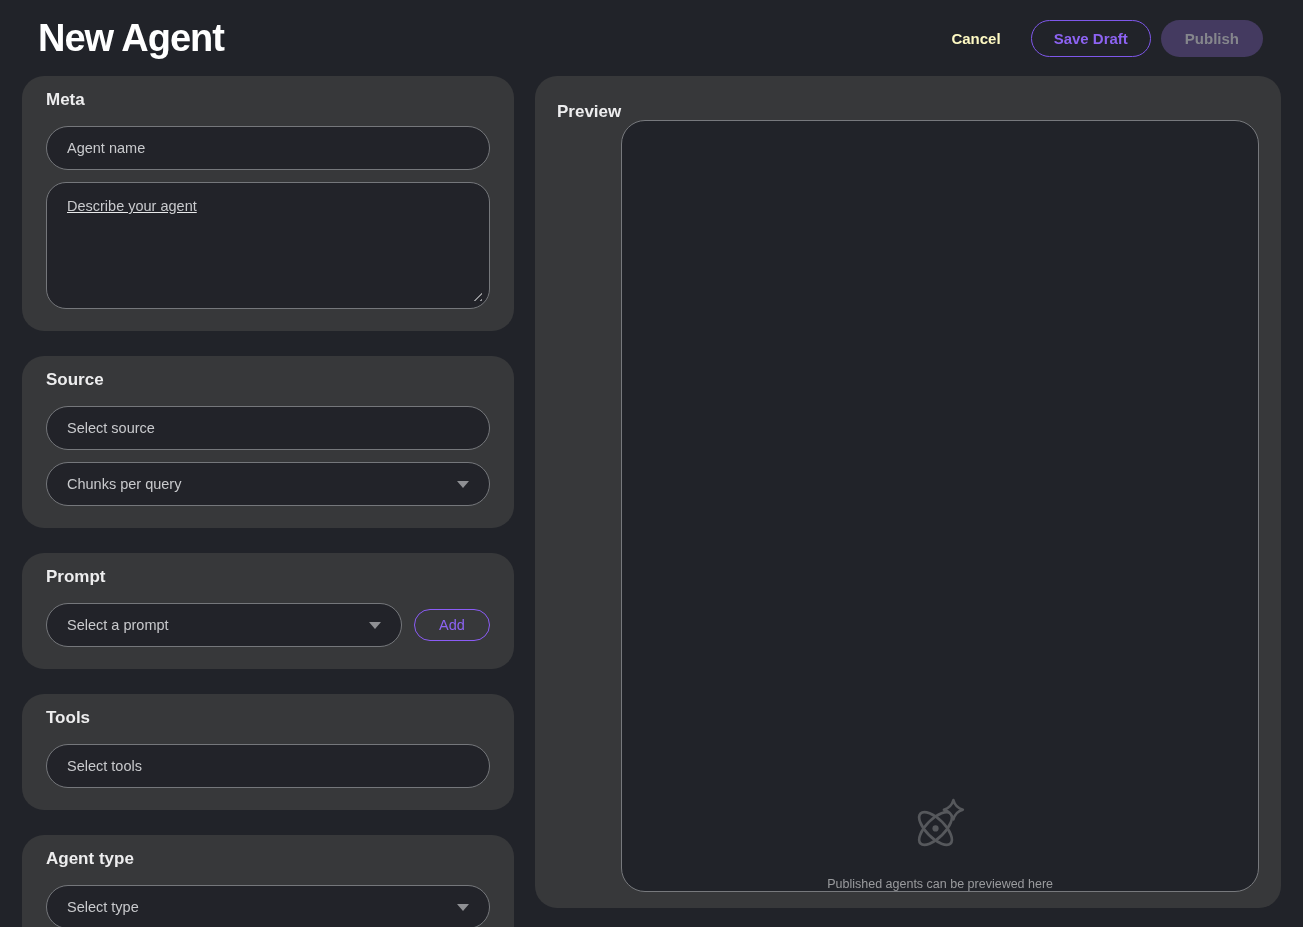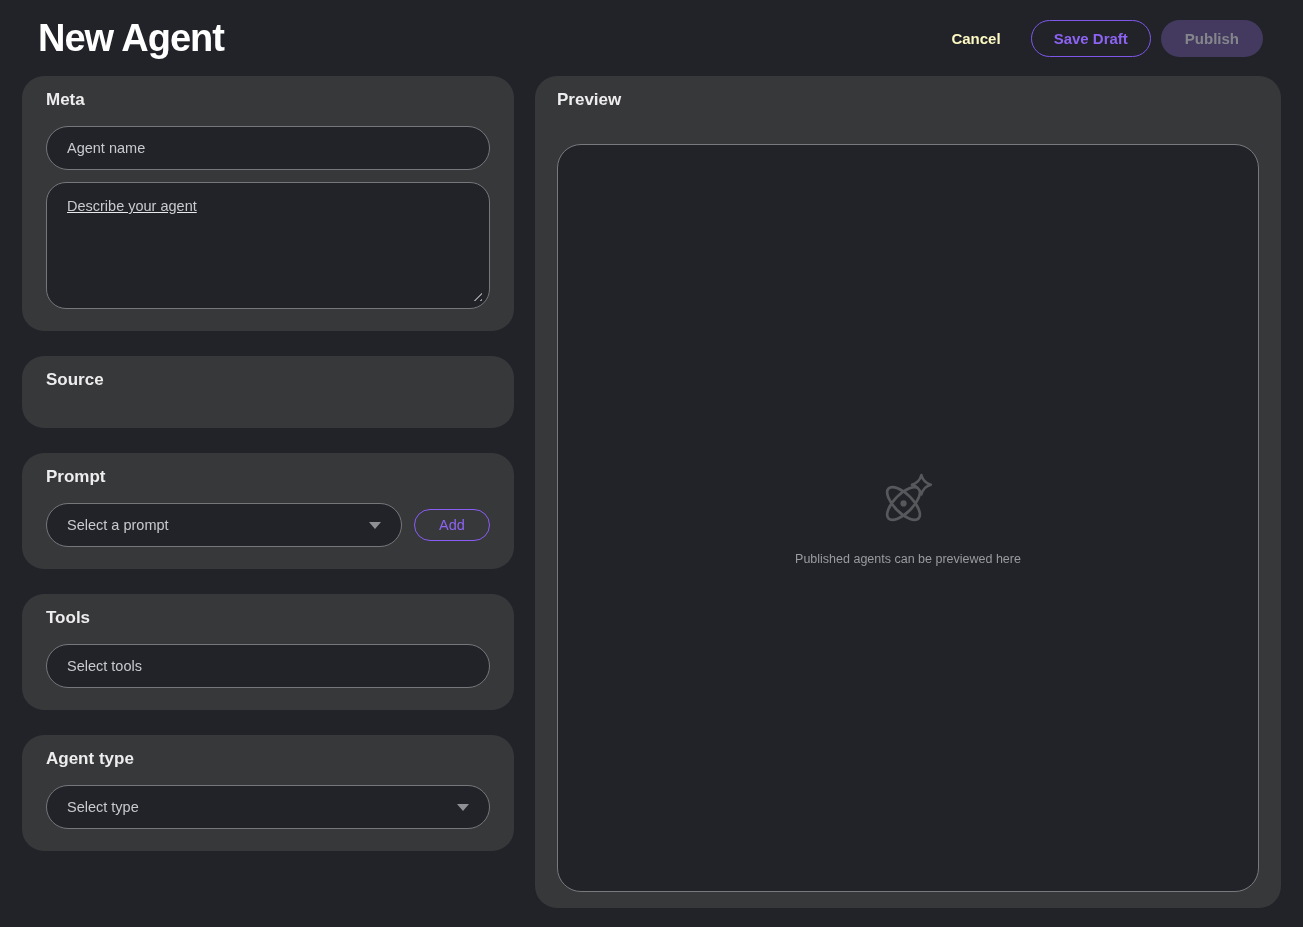--- a/index.html
+++ b/index.html
@@ -78,27 +78,27 @@
   .prompt-row { display:flex; gap:12px; align-items:center; }
   .prompt-row .select { flex:1; }
   .btn-add {
     width:76px; height:32px; border-radius:22px; flex:none;
     border:1.5px solid #8b5cf6; color:#8d63f2; background:transparent;
     font-size:14.5px; font-weight:500;
   }
 
   
   .preview-card {
-    flex:1; height:832px; display:flex; flex-direction:column;
-    padding:14px 22px 16px;
+    flex:1; height:832px; display:flex; flex-direction:row;
+    padding:26px 22px 16px;
   }
   .preview-panel {
     flex:1; margin-top:18px;
     background:#212329; border:1px solid #77797d; border-radius:24px;
-    display:flex; flex-direction:column; align-items:center; justify-content:center;
+    display:flex; flex-direction:column; align-items:center; justify-content:flex-end;
     gap:24px;
   }
   .preview-empty-text { font-size:12.5px; color:#9a9b9e; }
 </style>
 </head>
 <body>
 
 <header class="header">
   <h1 class="page-title">New Agent</h1>
   <div class="header-actions">
@@ -118,20 +118,27 @@
         <input class="field" type="text" placeholder="Agent name" style="">
         <div class="textarea-wrap">
           <textarea class="field" placeholder="Describe your agent" style=""></textarea>
           <span class="resize-grip"></span>
         </div>
       </div>
     </section>
 
     <section class="card">
       <div class="card-title">Source</div>
+      <div class="fields">
+        <input class="field" type="text" placeholder="Select source" style="">
+        <div class="field select">
+          <span>Chunks per query</span>
+          <span class="caret"></span>
+        </div>
+      </div>
     </section>
 
     <section class="card">
       <div class="card-title">Prompt</div>
       <div class="prompt-row">
         <div class="field select">
           <span>Select a prompt</span>
           <span class="caret"></span>
         </div>
         <button class="btn-add">Add</button>

